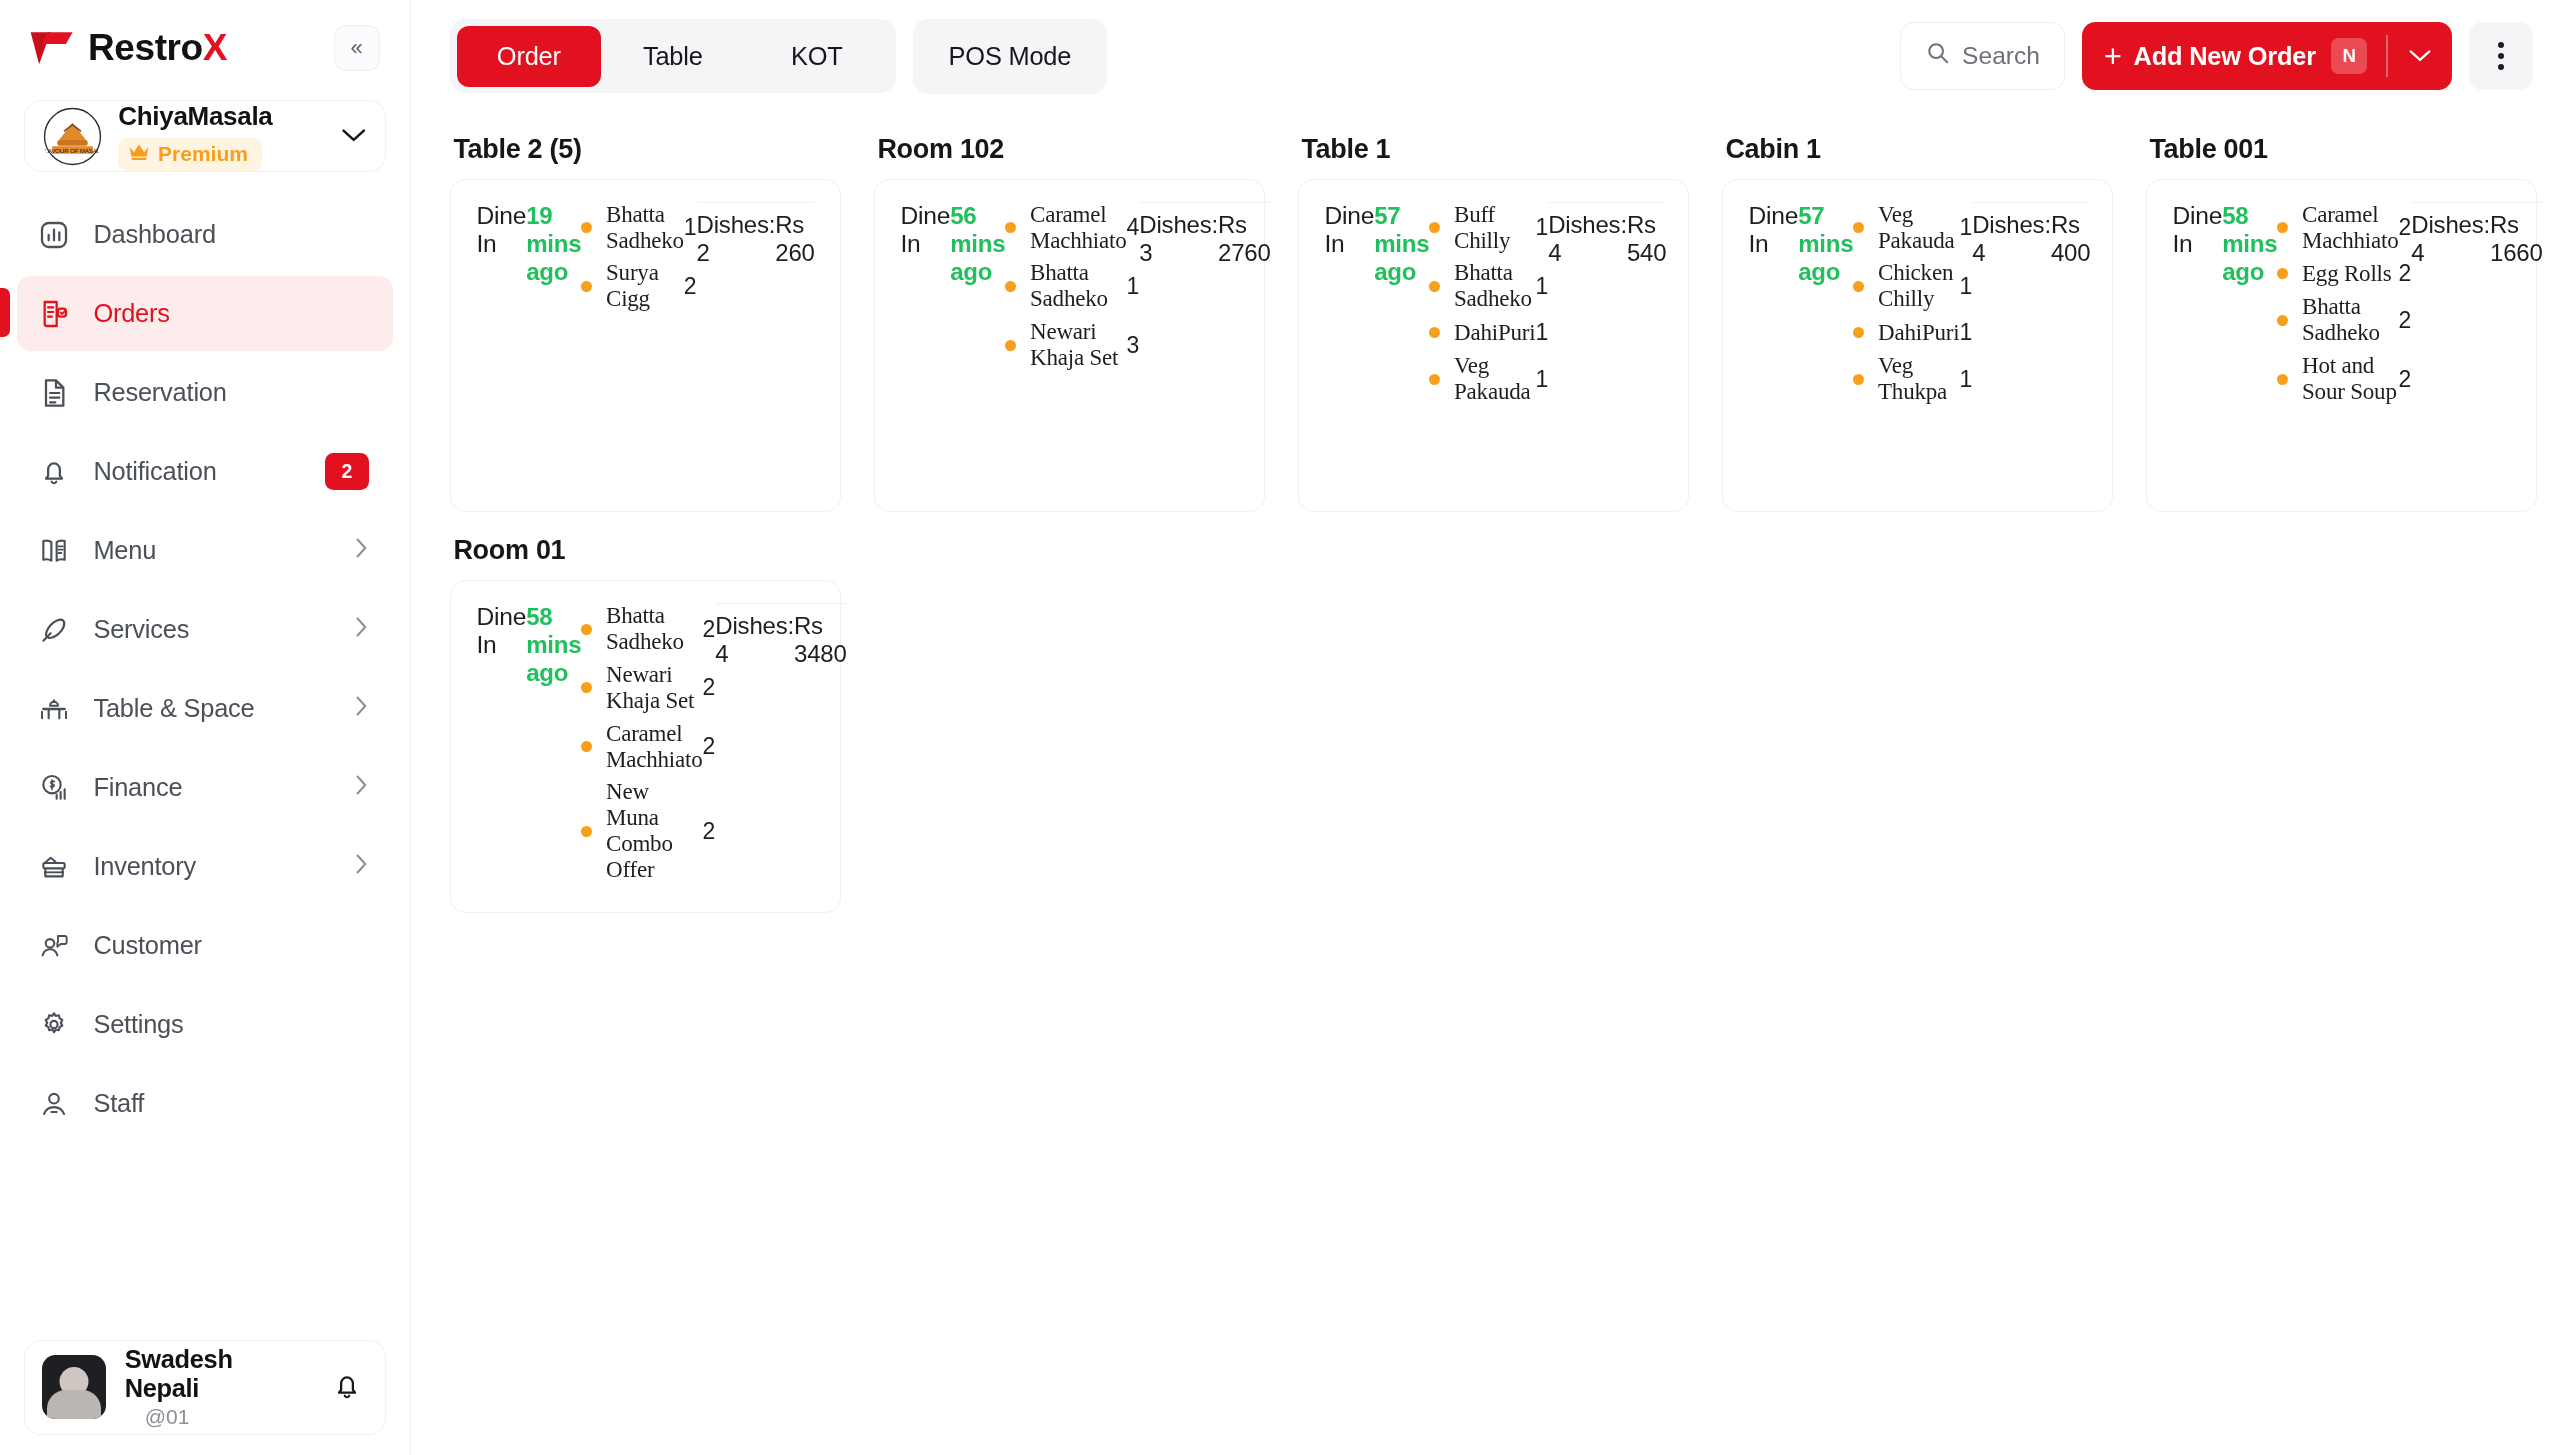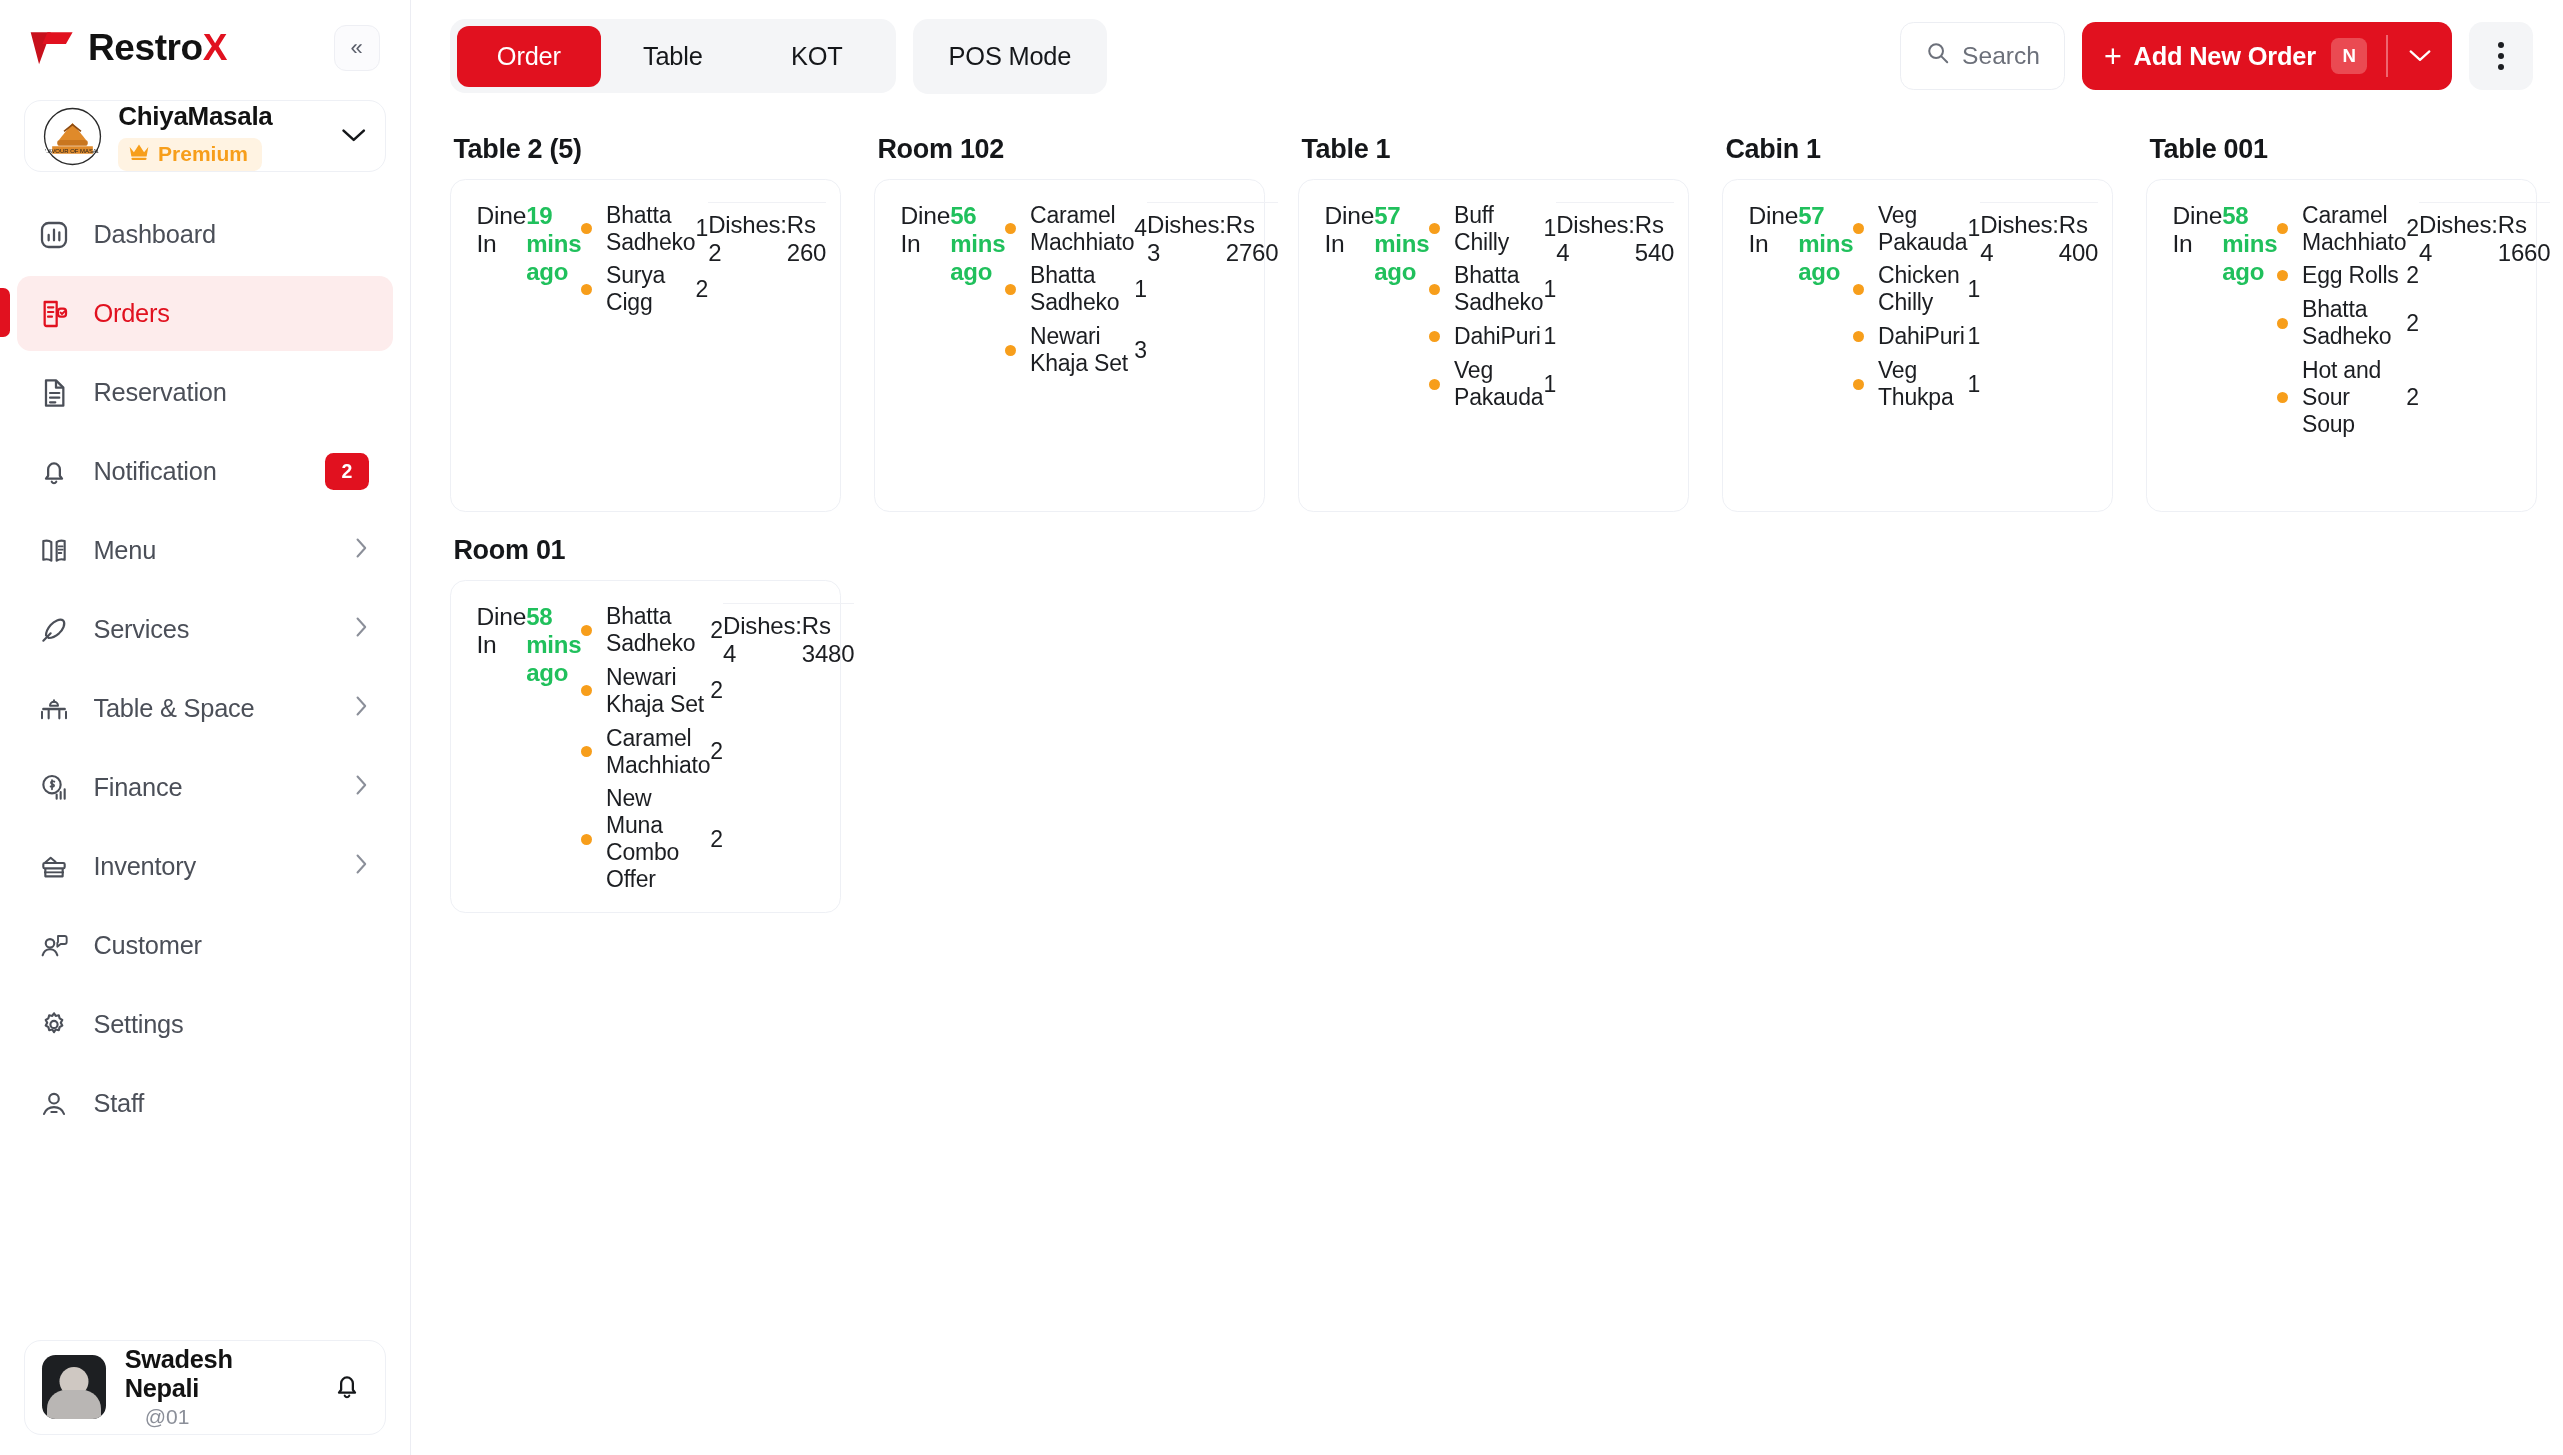--- a/index.html
+++ b/index.html
@@ -165,21 +165,21 @@
     border: 1.7px solid #eef0f5; border-radius: 15.3px; background: #fff;
     height: 333px; padding: 22px 25.4px 0 25.4px;
     display: flex; flex-direction: row; cursor: pointer;
   }
   .card-head { display: flex; align-items: baseline; justify-content: space-between; margin-bottom: 15.3px; }
   .card-type { font-size: 24.6px; color: #1c1e22; letter-spacing: -0.2px; }
   .card-time { font-size: 24px; font-weight: 700; color: #20c05c; letter-spacing: -0.2px; }
   .items { display: flex; flex-direction: column; gap: 6.8px; flex: 1 1 auto; }
   .item-row { display: flex; align-items: center; font-size: 23px; color: #1c1e22; }
   .dot { width: 11px; height: 11px; border-radius: 50%; background: #f79e1b; flex: 0 0 11px; margin-right: 13.6px; }
-  .item-name { flex: 1 1 auto; letter-spacing: -0.2px; }
+  .item-name { flex: 1 1 auto; letter-spacing: -0.2px; font-family: Liberation Serif, serif; }
   .item-qty { font-variant-numeric: tabular-nums; }
   .card-foot {
     border-top: 1.7px solid #f0f1f5; height: 73px;
     display: flex; align-items: center; justify-content: space-between;
     font-size: 24px; color: #1c1e22; letter-spacing: -0.2px;
   }
 </style>
 </head>
 <body>
 

